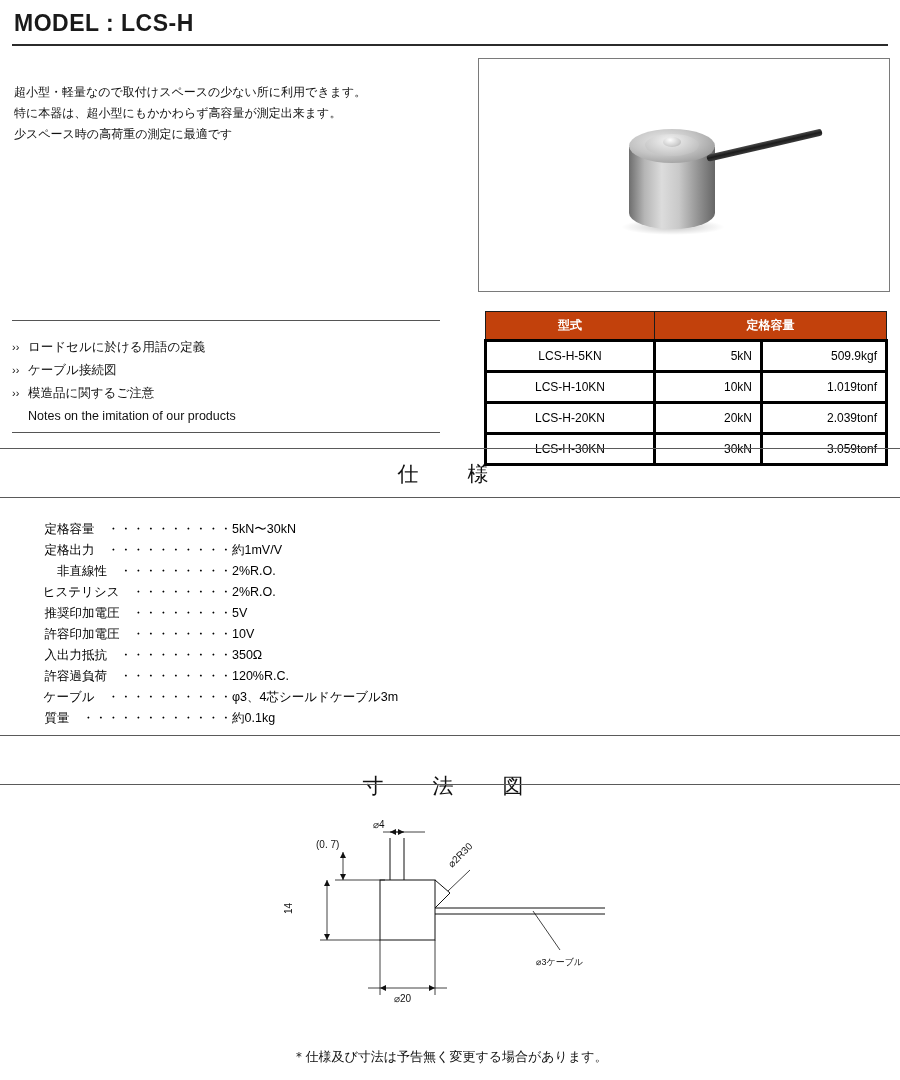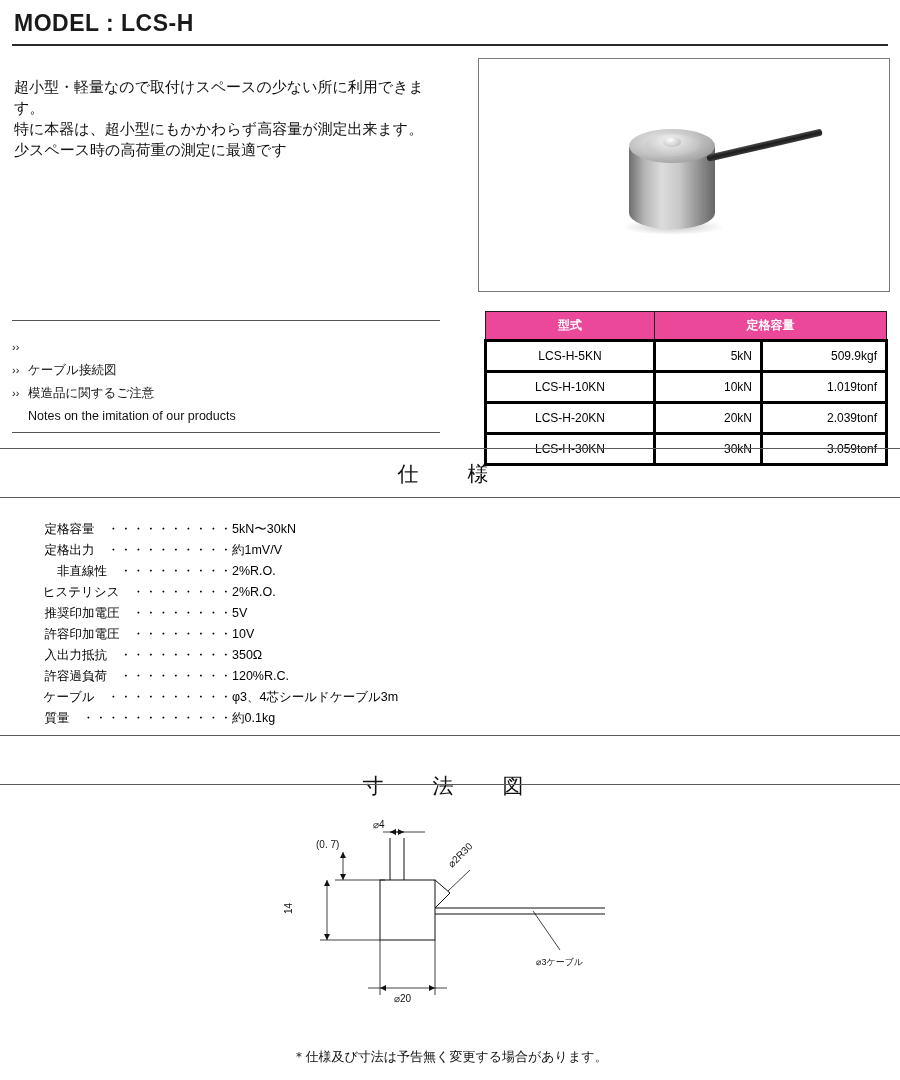--- a/index.html
+++ b/index.html
@@ -38,23 +38,23 @@
     top: 44px;
     width: 876px;
     height: 0;
     border-top: 2px solid #2b2b2b;
   }
 
   
   .intro {
     position: absolute;
     left: 14px;
-    top: 76px;
+    top: 82px;
     width: 440px;
-    font-size: 15px;
+    font-size: 12px;
     line-height: 21px;
     color: #111;
   }
 
   
   .photo-box {
     position: absolute;
     left: 478px;
     top: 58px;
     width: 410px;
@@ -166,21 +166,21 @@
   
   .cap-table {
     position: absolute;
     left: 484px;
     top: 311px;
     width: 404px;
     border-collapse: collapse;
     font-size: 12px;
   }
   .cap-table th {
-    background: #ec4899;
+    background: #c2410c;
     color: #ffffff;
     font-weight: bold;
     padding: 5px 4px;
     border: 1px solid #1c1c1c;
     text-align: center;
     font-size: 12px;
   }
   .cap-table td {
     border: 3px solid #000000;
     padding: 5px 8px;
@@ -276,20 +276,21 @@
       <div class="cyl-top"></div>
       <div class="cyl-top-inner"></div>
       <div class="cyl-nub"></div>
     </div>
   </div>
 
   <div class="links-rule-top"></div>
   <div class="links">
     <div class="link-row">
       <span class="chev">››</span>
+      <span class="link-text">ロードセルに於ける用語の定義</span>
     </div>
     <div class="link-row">
       <span class="chev">››</span>
       <span class="link-text">ケーブル接続図</span>
     </div>
     <div class="link-row">
       <span class="chev">››</span>
       <span class="link-text">模造品に関するご注意</span>
     </div>
     <div class="link-row">

